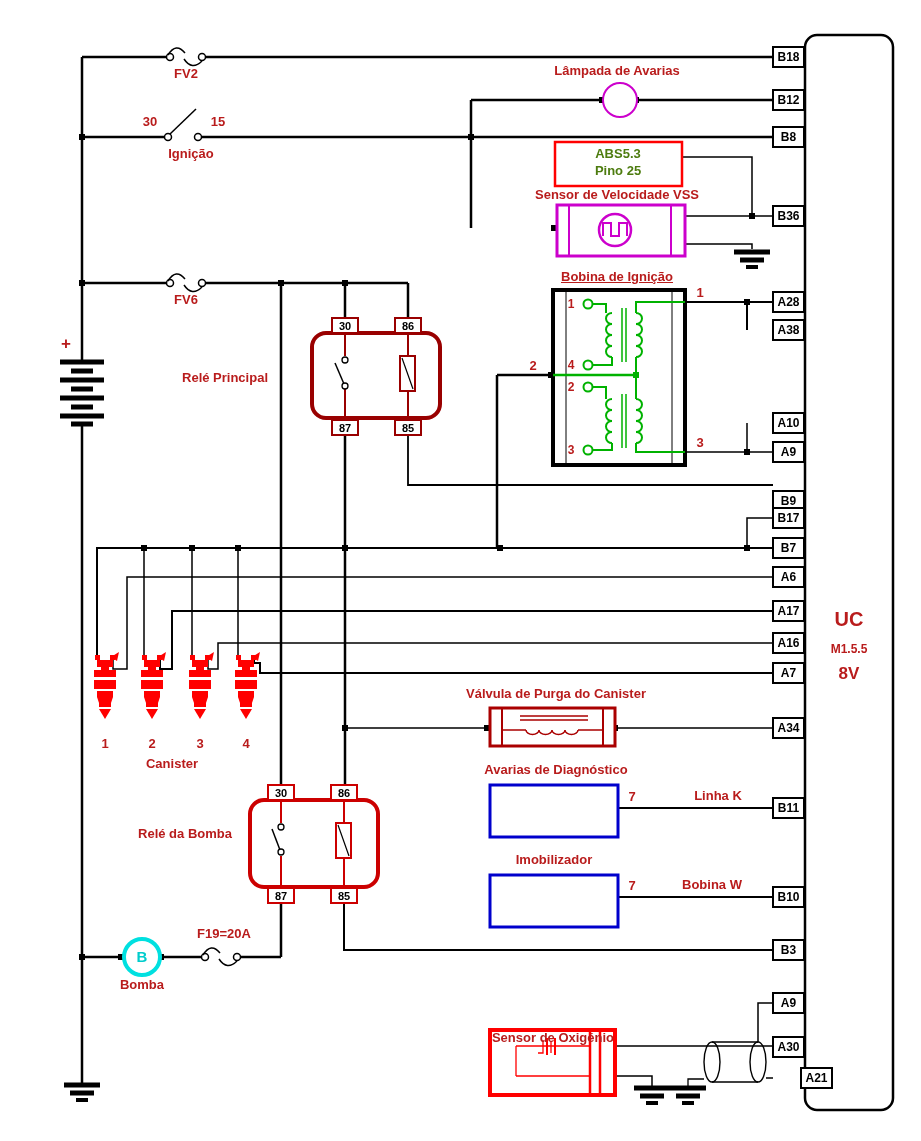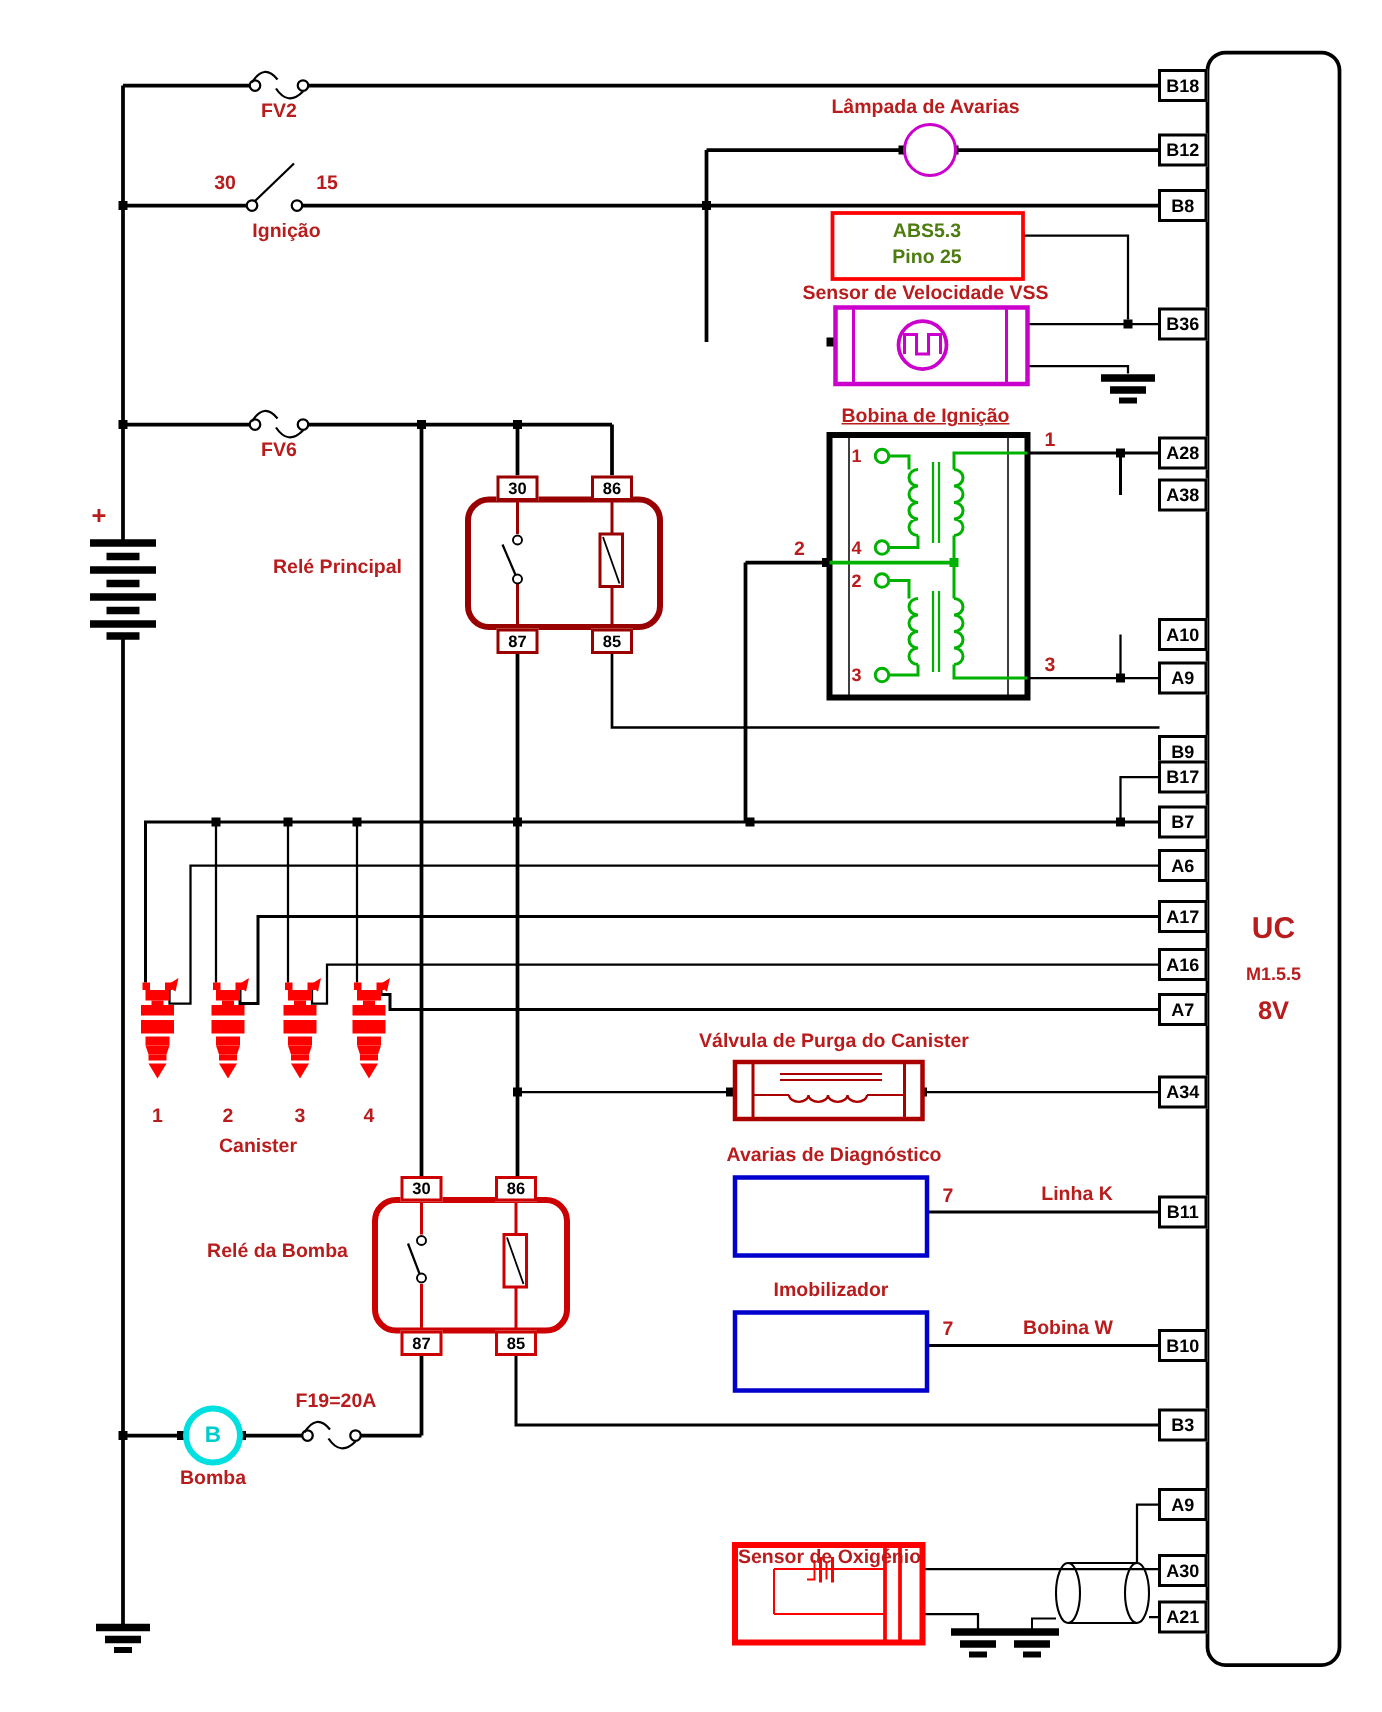--- a/index.html
+++ b/index.html
@@ -325,15 +325,15 @@
 <div class="pin" style="top:566px;">A6</div>
 <div class="pin" style="top:600px;">A17</div>
 <div class="pin" style="top:632px;">A16</div>
 <div class="pin" style="top:662px;">A7</div>
 <div class="pin" style="top:717px;">A34</div>
 <div class="pin" style="top:797px;">B11</div>
 <div class="pin" style="top:886px;">B10</div>
 <div class="pin" style="top:939px;">B3</div>
 <div class="pin" style="top:992px;">A9</div>
 <div class="pin" style="top:1036px;">A30</div>
-<div class="pin" style="top:1067px;">A21</div>
+<div class="pin" style="top:1067px;margin-left:28px;">A21</div>
 
 </div>
 
 </body></html>

